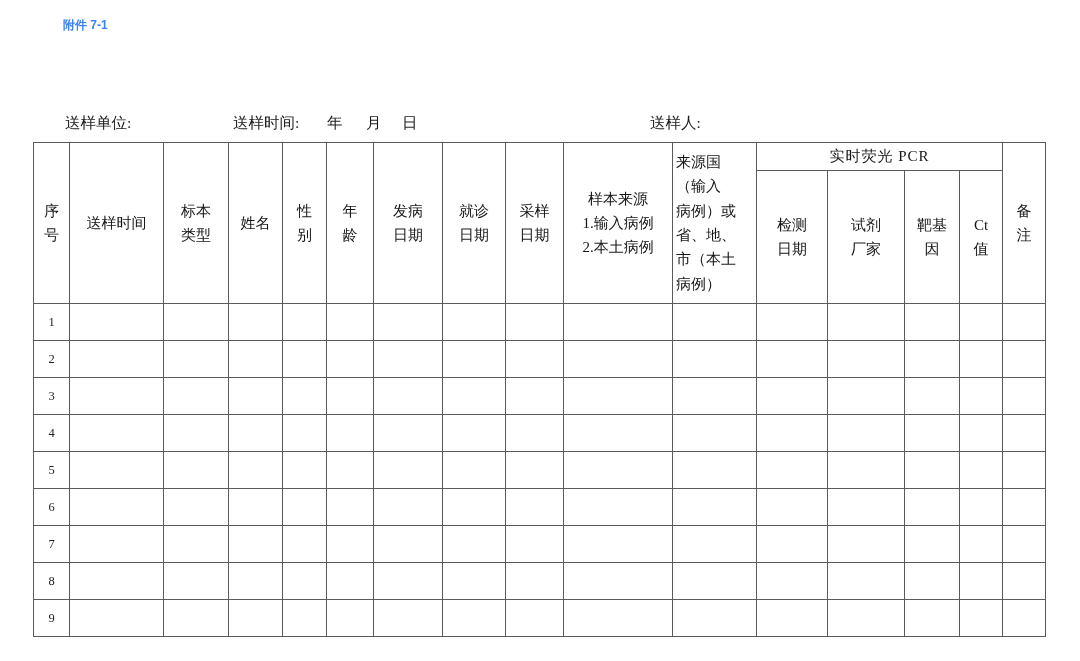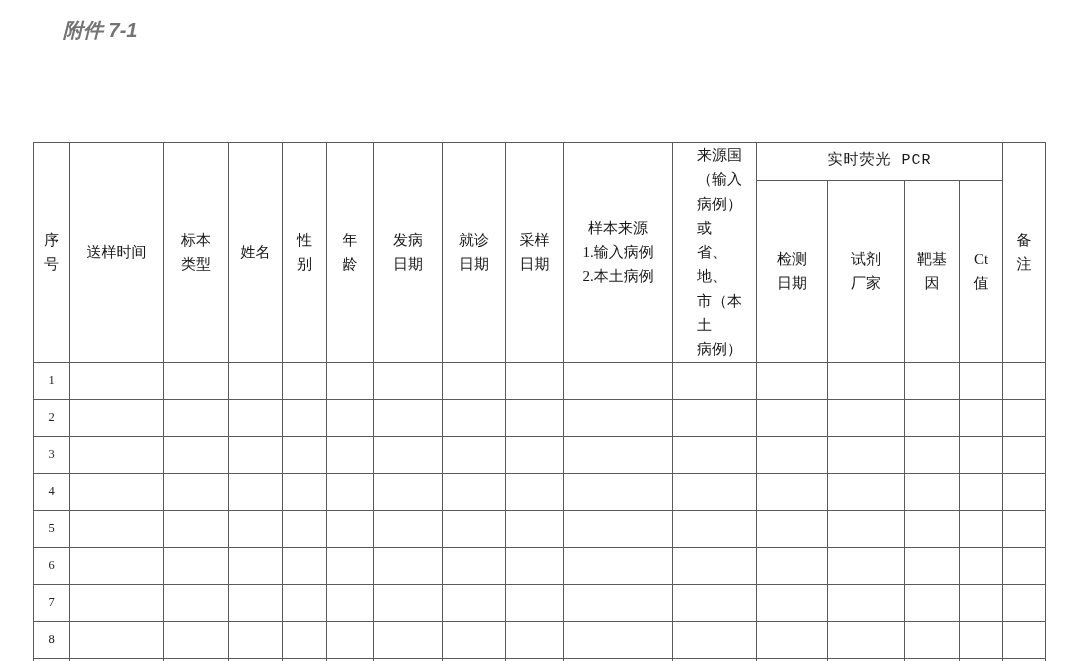--- a/index.html
+++ b/index.html
@@ -11,24 +11,23 @@
     background: #ffffff;
     font-family: "Liberation Serif", serif;
     color: #111111;
     overflow: hidden;
   }
   .attachment {
     position: absolute;
     left: 63px;
     top: 17px;
     font-family: "Liberation Sans", sans-serif;
-    font-size: 20px;
+    font-size: 12px;
     font-weight: 700;
-    color: #737373;
-    font-style: italic;
+    color: #3b82f6;
   }
   .title {
     position: absolute;
     top: 53px;
     left: 0;
     width: 100%;
     text-align: center;
     font-size: 29px;
     font-weight: 700;
     letter-spacing: 1.5px;
@@ -70,39 +69,47 @@
     overflow: hidden;
   }
   .form-table thead th {
     font-size: 15px;
     line-height: 1.62;
     white-space: pre-line;
     color: #161616;
   }
   .form-table thead tr.band { height: 28px; }
   .form-table thead tr.subs { height: 133px; }
-  th.h-pcr { letter-spacing: 1px; line-height: 1.1; font-family: Liberation Mono, monospace; }
+  th.h-pcr { letter-spacing: 1px; line-height: 1.1; }
   th.h-source { line-height: 1.8; font-size: 14.5px; text-align: center; }
   th.h-origin {
     text-align: left;
-    padding-left: 24px;
+    padding-left: 3px;
     line-height: 1.72;
     font-size: 14.5px;
   }
   .form-table tbody tr { height: 37px; }
   .form-table tbody td { font-size: 12.5px; color: #222222; }
 </style>
 </head>
 <body>
 
 <div class="page">
 
   <div class="attachment">附件 7-1</div>
 
 
+  <div class="meta">
+    <span class="m-unit">送样单位:</span>
+    <span class="m-time">送样时间:</span>
+    <span class="m-year">年</span>
+    <span class="m-month">月</span>
+    <span class="m-day">日</span>
+    <span class="m-sampler">送样人:</span>
+  </div>
 
   <table class="form-table">
     <colgroup>
       <col style="width:36px">
         <col style="width:94px">
         <col style="width:65px">
         <col style="width:54px">
       <col style="width:44px">
         <col style="width:47px">
         <col style="width:69px">

